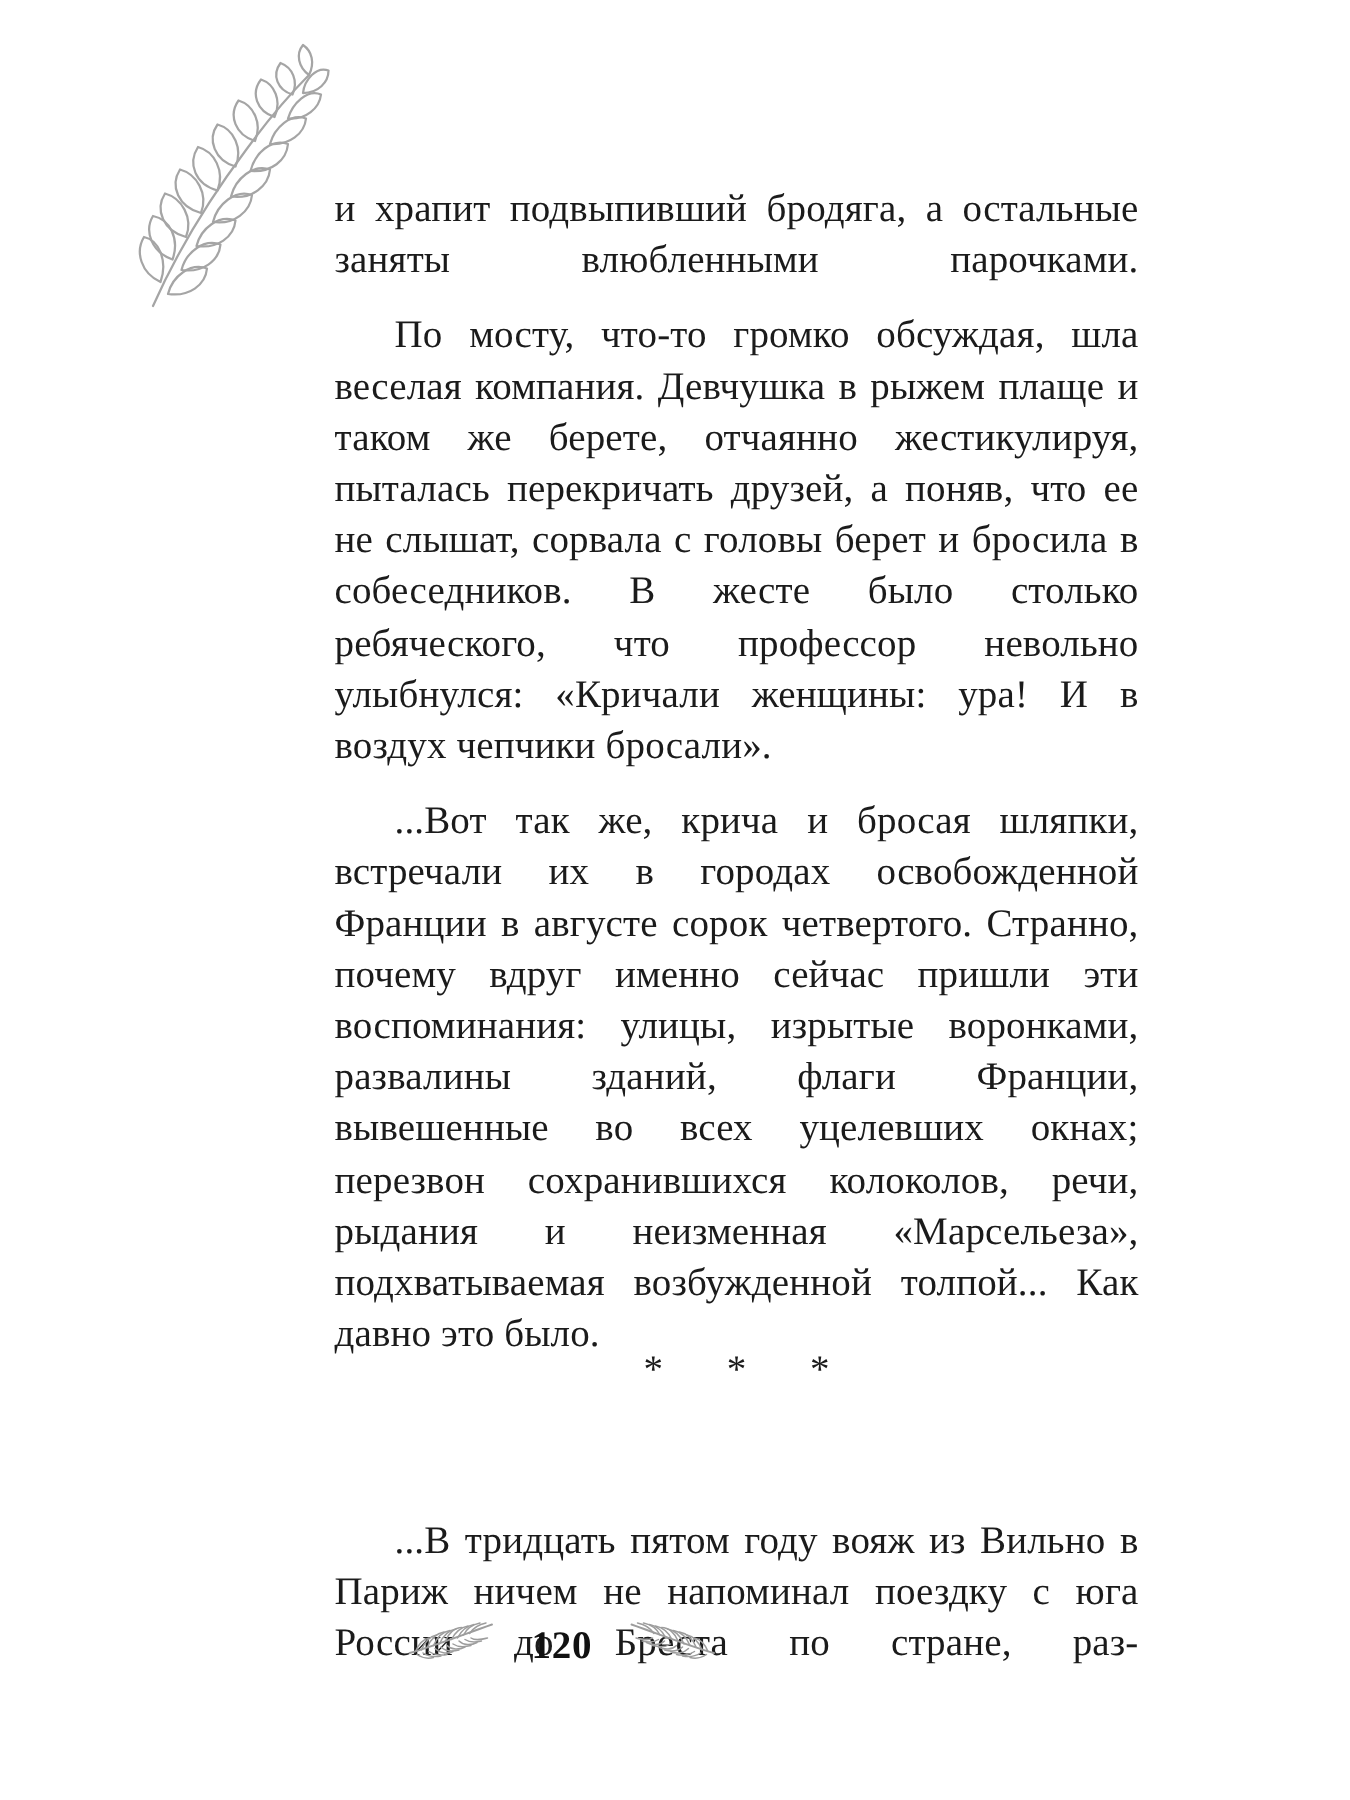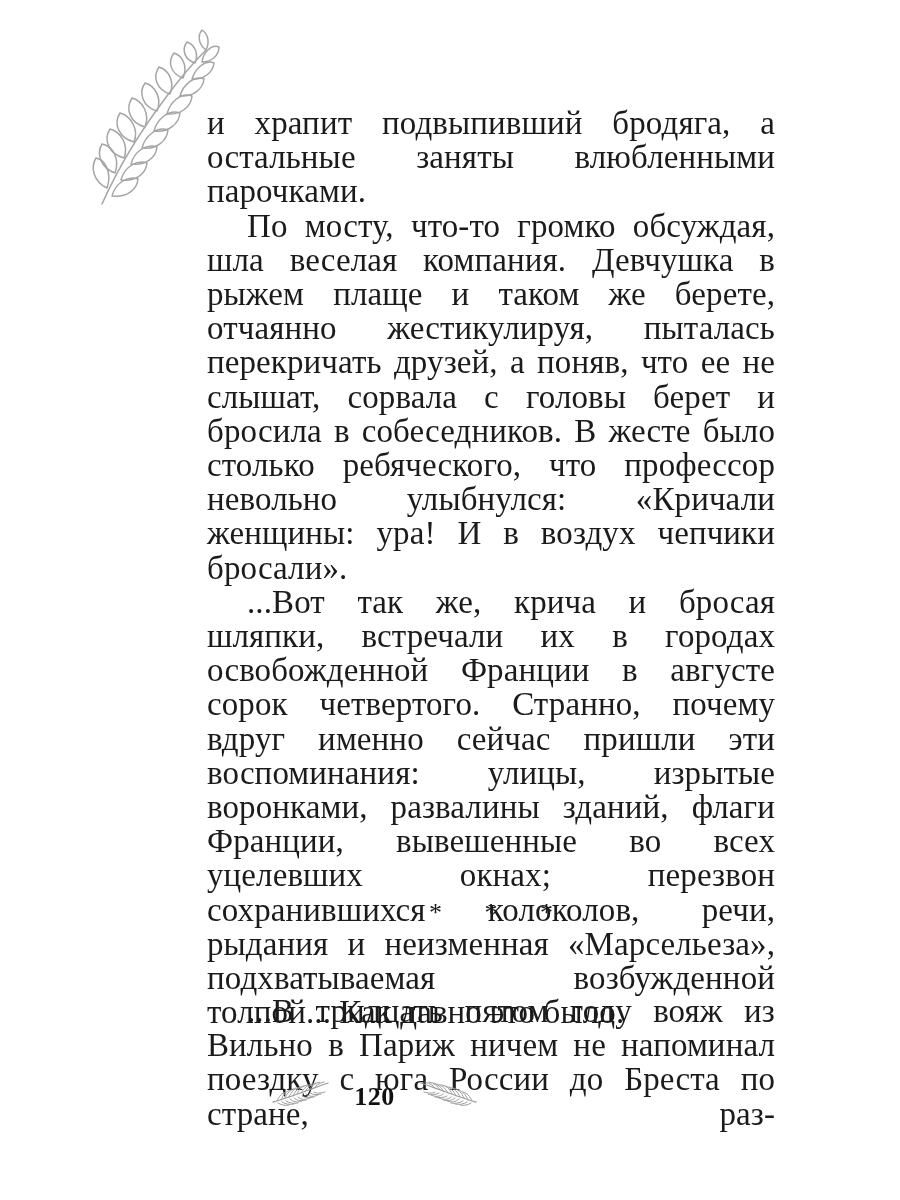--- a/index.html
+++ b/index.html
@@ -29,22 +29,22 @@
 
   
   .text-column {
     position: absolute;
     left: 207px;
     top: 106px;
     width: 568px;
   }
 
   .body-paragraph {
-    margin: 0;
-    font-size: 33px;
+    margin: 16px;
+    font-size: 26px;
     line-height: 34.2px;
     color: #1b1b1b;
     text-align: justify;
     text-justify: inter-word;
     hyphens: manual;
     -webkit-hyphens: manual;
     letter-spacing: 0.1px;
   }
 
   .body-paragraph.indent-first {

